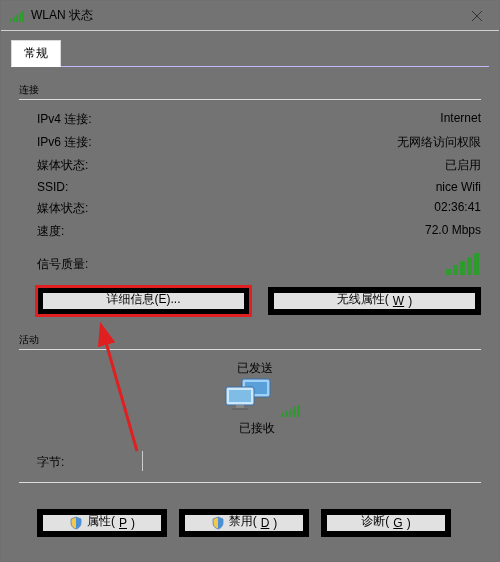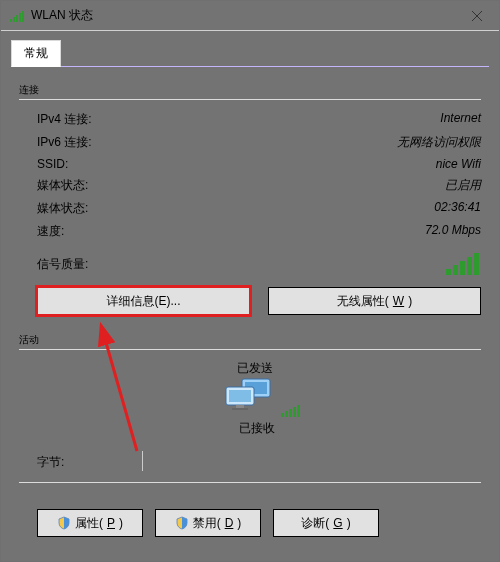--- a/index.html
+++ b/index.html
@@ -62,21 +62,21 @@
     border: none;
     border-top: 1px solid #dcdcdc;
     margin: 2px 0 8px 0;
   }
 
   .row {
     display: flex;
     padding: 3px 0 3px 18px;
   }
   .row .label { flex: 1; }
-  .row .value { text-align: center; font-style: italic; }
+  .row .value { text-align: center; }
 
   .signal-row {
     display: flex;
     align-items: center;
     padding: 10px 0 6px 18px;
   }
   .signal-row .label { flex: 1; }
   .signal {
     display: flex; align-items: flex-end; gap: 2px; padding-right: 2px;
   }
@@ -89,24 +89,24 @@
   .signal span:nth-child(4){height:18px}
   .signal span:nth-child(5){height:22px}
 
   .btnrow {
     display: flex; gap: 18px; padding: 6px 0 8px 18px;
   }
   .btn {
     flex: 1;
     height: 28px;
     background: #e1e1e1;
-    border: 1px solid #000000;
+    border: 6px solid #000000;
     font-size: 12px;
     font-family: inherit;
-    display: flex; align-items: center; justify-content: center;
+    display: flex; align-items: flex-end; justify-content: center;
     gap: 4px;
   }
   .btn .mnemonic { text-decoration: underline; }
 
   .highlight {
     outline: 3px solid #e02020;
     outline-offset: -1px;
   }
 
   .activity-head {
@@ -130,21 +130,21 @@
   .byterow .bsent { flex:1; text-align: right; padding-right: 8px; }
   .byterow .sepv { width: 90px; text-align:center; color:#999; }
   .byterow .sepv .vline{
     display:inline-block; width:1px; height:20px; background:#ccc;
   }
   .byterow .brecv { flex:1; text-align: right; padding-right:4px; }
 
   .bottom-btns {
     display: flex; gap: 12px; padding: 18px 0 0 18px;
   }
-  .bottom-btns .btn { flex: 0 0 auto; width: 106px; }
+  .bottom-btns .btn { flex: 0 0 auto; width: 130px; }
 
   .shield {
     width:14px; height:14px; display:inline-block;
   }
 
   .arrow {
     position: absolute;
     left: 86px; top: 310px;
     pointer-events: none;
   }
@@ -192,26 +192,26 @@
 
     <div class="row">
       <span class="label">IPv4 连接:</span>
       <span class="value">Internet</span>
     </div>
     <div class="row">
       <span class="label">IPv6 连接:</span>
       <span class="value">无网络访问权限</span>
     </div>
     <div class="row">
+      <span class="label">媒体状态:</span>
+      <span class="value">已启用</span>
+    </div>
+    <div class="row">
       <span class="label">SSID:</span>
       <span class="value">nice Wifi</span>
-    </div>
-    <div class="row">
-      <span class="label">媒体状态:</span>
-      <span class="value">已启用</span>
     </div>
     <div class="row">
       <span class="label">媒体状态:</span>
       <span class="value">02:36:41</span>
     </div>
     <div class="row">
       <span class="label">速度:</span>
       <span class="value">72.0 Mbps</span>
     </div>
 

